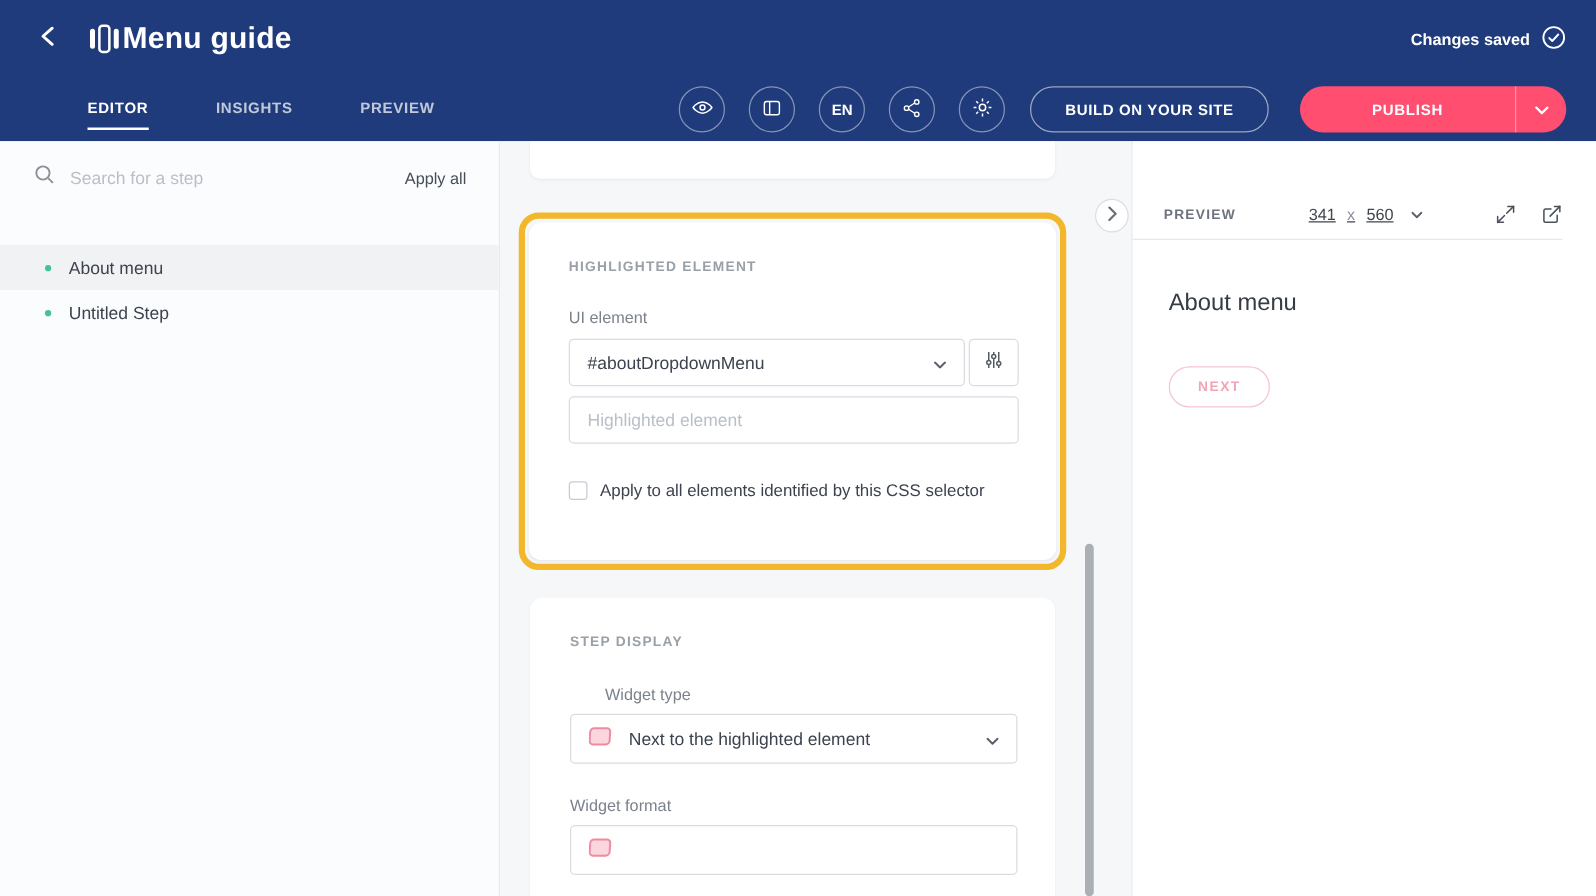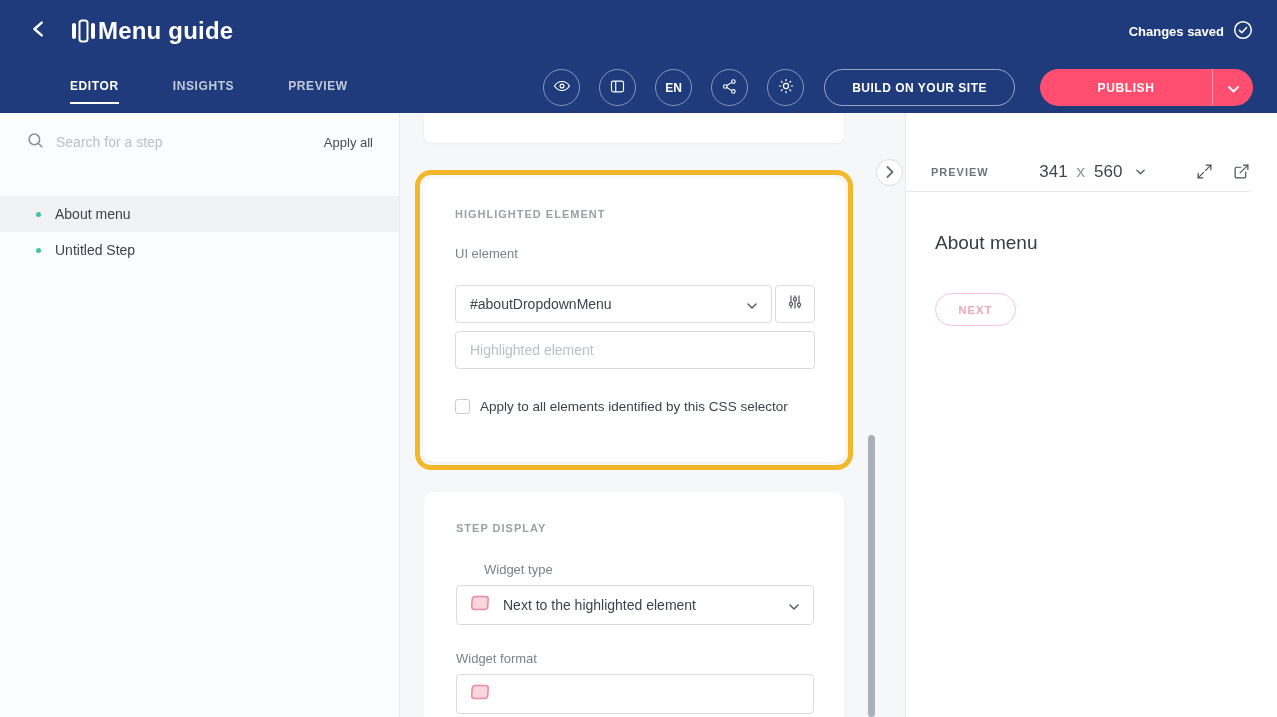--- a/index.html
+++ b/index.html
@@ -53,21 +53,21 @@
   
   .editor { flex:1; background:#f6f7f9; position:relative; overflow:hidden; }
   .editor-col { width:420px; margin-left:24px; }
   .card-partial { height:30px; background:#fff; border-radius:0 0 8px 8px; box-shadow:0 1px 3px rgba(16,24,40,.06); }
   .highlight-ring { margin-top:27px; margin-left:-9px; width:438px; border:5px solid #f3b72b;
                     border-radius:16px; padding:3px; }
   .card { background:#fff; border-radius:10px; box-shadow:0 1px 2px rgba(16,24,40,.05); padding:30px 30px 48px 32px; }
   .card.step-display { margin-top:22px; padding-bottom:60px; }
   .section-title { font-size:11px; font-weight:700; letter-spacing:1px; color:#9aa0a8; }
   .field-label { font-size:13px; color:#7b828c; margin-top:26px; }
-  .select-row { display:flex; gap:3px; margin-top:24px;align-items:center; }
+  .select-row { display:flex; gap:3px; margin-top:10px;align-items:center; }
   .select { flex:1; height:38px; border:1px solid #d8dce1; border-radius:4px; background:#fff;
             display:flex; align-items:center; justify-content:space-between; padding:0 14px;
             font-size:14px; color:#3c434e; cursor:pointer; }
   .sliders-btn { width:40px; height:38px; border:1px solid #d8dce1; border-radius:4px; background:#fff;
                  display:flex; align-items:center; justify-content:center; cursor:pointer; color:#555b63; }
   .text-input { width:100%; height:38px; margin-top:8px; border:1px solid #d8dce1; border-radius:4px;
                 padding:0 14px; font-size:14px; color:#3c434e; outline:none; background:#fff;
                 font-family:"Liberation Sans", sans-serif; }
   .text-input::placeholder { color:#b9bfc8; }
   .checkbox-row { margin-top:30px; display:flex; align-items:center; gap:10px; font-size:13.5px; color:#3c434e; }
@@ -83,21 +83,21 @@
   .collapse-btn { position:absolute; right:2px; top:46px; width:27px; height:27px; border-radius:50%;
                   background:#fff; border:1px solid #dadde2; display:flex; align-items:center;
                   justify-content:center; color:#6a7077; cursor:pointer; z-index:5; }
 
   
   .preview-panel { width:372px; flex:none; background:#fff; border-left:1px solid #e6e8ec; padding-right:27px; }
   .preview-header { margin-top:39px; height:40px; border-bottom:1px solid #e6e8ec; display:flex;
                     align-items:center; padding-left:25px;gap:24px; }
   .preview-title { font-size:11px; font-weight:700; letter-spacing:1px; color:#6e747d; }
   .size-group { flex:1; display:flex; align-items:center; justify-content:center; gap:9px;
-                font-size:17px; color:#40464e; cursor:pointer; }
+                font-size:13px; color:#40464e; cursor:pointer;text-decoration:underline; }
   .size-sep { color:#8d939b; }
   .preview-icons { display:flex; align-items:center; gap:20px; color:#4a5058; }
   .preview-icons span { display:flex; cursor:pointer; }
   .preview-content { padding:40px 0 0 29px; }
   .preview-step-title { font-size:19px; color:#363c43; }
   .next-btn { margin-top:39px; width:81px; height:33px; border-radius:17px; border:1px solid #f6c5cf;
               background:#fff; color:#f0a5b4; font-size:11px; font-weight:700; letter-spacing:1.2px;
               display:flex; align-items:center; justify-content:center; cursor:pointer; }
 </style>
 </head>

